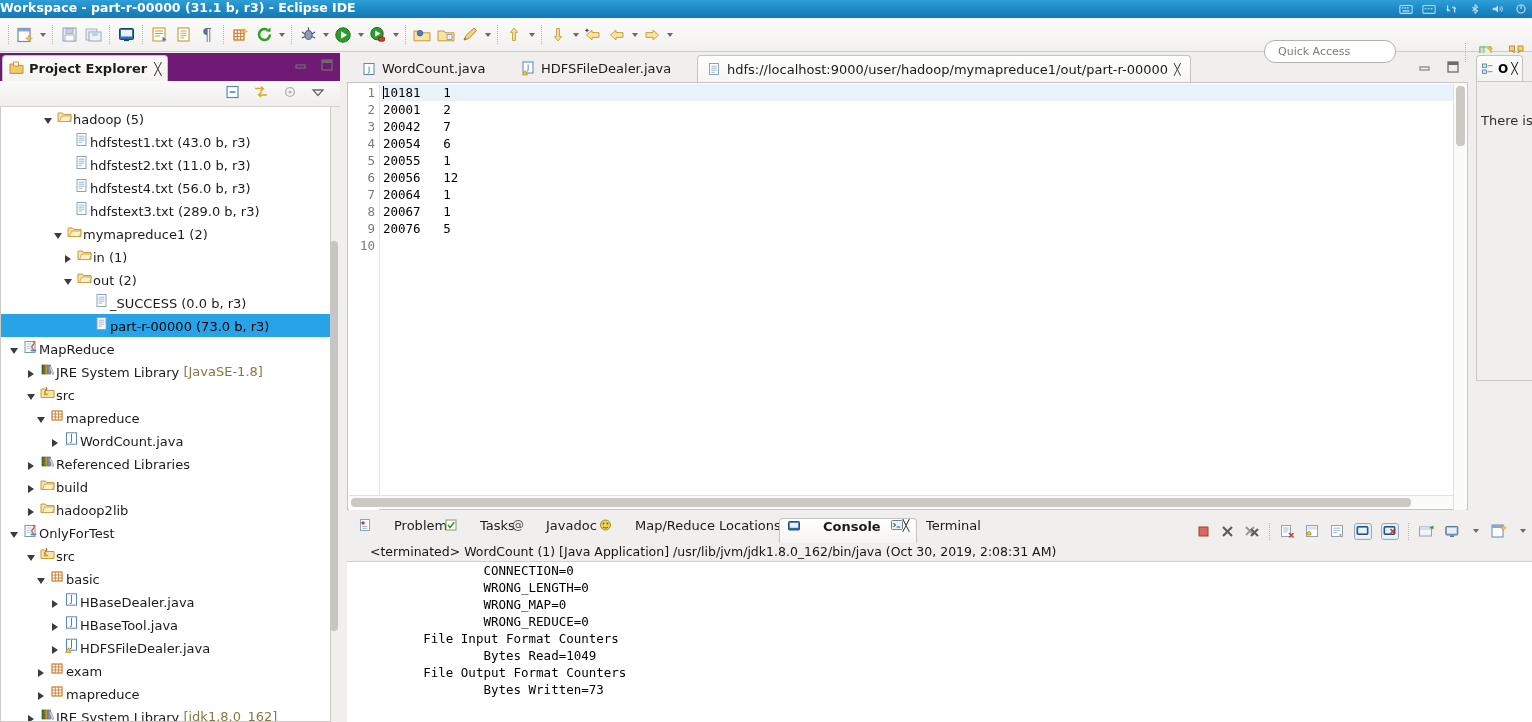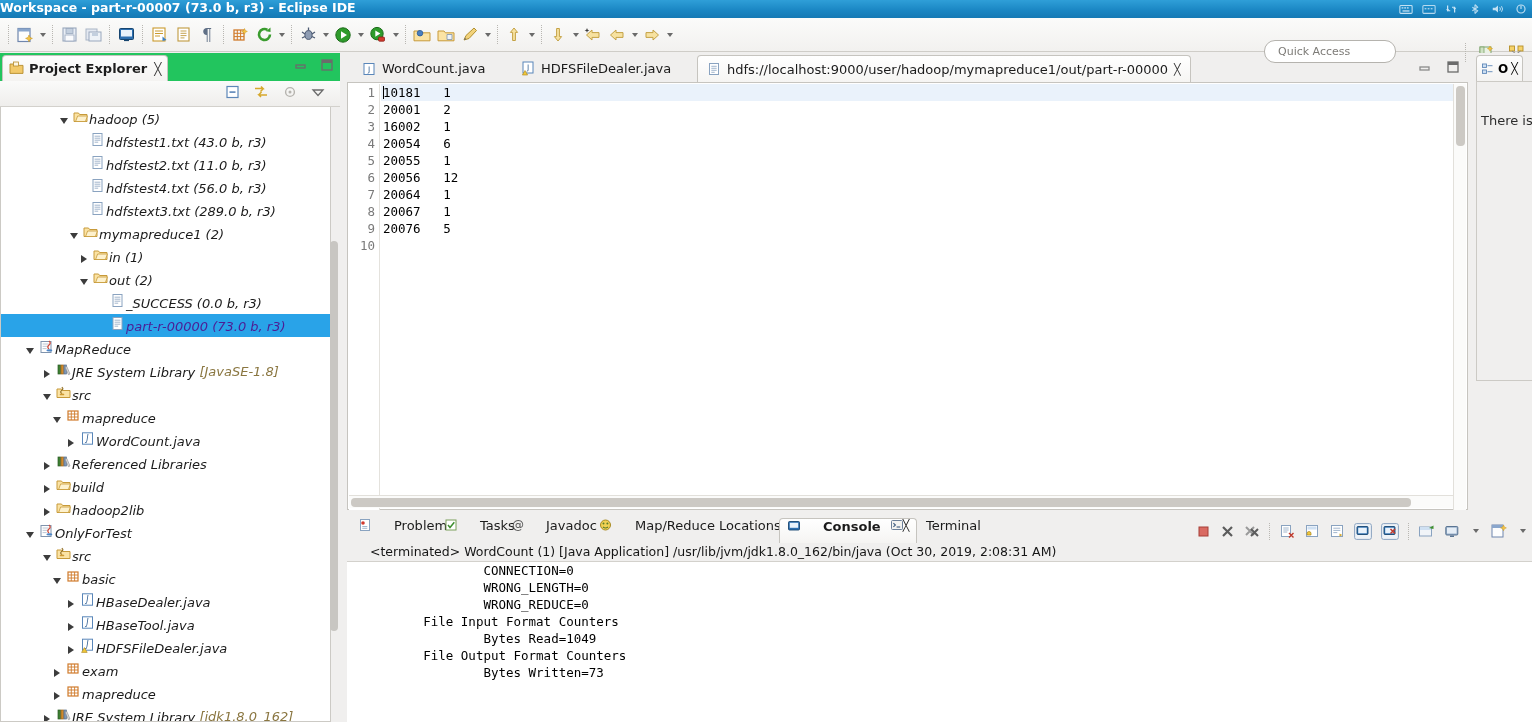--- a/index.html
+++ b/index.html
@@ -51,21 +51,21 @@
     color: #7d7b77; font-size: 11px; line-height: 21px; padding-left: 13px;
   }
   .tb-right { position: absolute; right: 4px; top: 22px; display: flex; gap: 6px; align-items: center; }
   .tb-rsep { width:1px; height:19px; border-left:1px dotted #b9b7b2; margin:0 2px; }
 
   
   .pe {
     position: absolute; left: 0; top: 53px; width: 340px; height: 669px;
     background: #f0efee;
   }
-  .pe-tabrow { position: relative; height: 28px; background: #22c55e; }
+  .pe-tabrow { position: relative; height: 28px; background: #701a75; }
   .pe-tab {
     position: absolute; left: 2px; top: 2px; height: 26px;
     background: linear-gradient(to bottom,#fdfdfd,#f4f3f1);
     border: 1px solid #c6c4bf; border-bottom: none;
     border-radius: 4px 4px 0 0;
     display: flex; align-items: center; padding: 0 6px 0 6px; gap: 5px;
   }
   .pe-tab-label { font-weight: bold; font-size: 13px; color: #1d1d1d; }
   .pe-close { color:#3a3a3a; font-size:12px; margin-left:2px; }
   .pe-tabbtns { position:absolute; right:6px; top:5px; display:flex; gap:12px; align-items:center; }
@@ -75,23 +75,23 @@
     border-bottom: 1px solid #d3d1cc;
   }
   .pe-toolbar .icons { position:absolute; right: 14px; top: 3px; display:flex; gap: 12px; align-items:center; }
   .pe-body {
     position: absolute; left: 0; top: 54px; width: 331px; height: 615px;
     background: #ffffff; border: 1px solid #cccac5; border-top: none;
     overflow: hidden;
   }
   .tree-row {
     position: relative; height: 23px; line-height: 23px; white-space: nowrap;
-    font-size: 13px; color: #1b1b1b; padding-left: 16px; font-style: italic;
-  }
-  .tree-row.sel { background: #29a3e8; color: #4c1d95; }
+    font-size: 13px; color: #1b1b1b; padding-left: 0;
+  }
+  .tree-row.sel { background: #29a3e8; color: #000000; }
   .tw { display: inline-block; width: 14px; text-align: center; vertical-align: middle; }
   .tw i {
     display: inline-block; width: 0; height: 0; vertical-align: middle;
   }
   .tw.closed i { border-top: 4.5px solid transparent; border-bottom: 4.5px solid transparent; border-left: 6px solid #3c3c3c; }
   .tw.open i { border-left: 4.5px solid transparent; border-right: 4.5px solid transparent; border-top: 6px solid #3c3c3c; }
   .ticon { display: inline-block; width: 18px; vertical-align: middle; text-align:center; }
   .tlabel { vertical-align: middle; }
   .tdim { color: #8a7640; }
 
@@ -192,21 +192,21 @@
     overflow: hidden; white-space: nowrap;
   }
   .ed-rightgap { position:absolute; left:1468px; top:53px; width:2px; height:457px; background:#f0efee; }
 </style>
 </head>
 <body>
 
 <div id="app">
 
   <div class="titlebar">
-    <span class="titlebar-text">Workspace - part-r-00007 (73.0 b, r3) - Eclipse IDE</span>
+    <span class="titlebar-text">Workspace - part-r-00000 (31.1 b, r3) - Eclipse IDE</span>
     <span class="tray">
       <svg class="tray-ico" viewBox="0 0 16 12">
           <rect x="1" y="2" width="14" height="9" rx="1" fill="none" stroke="#dff0fb" stroke-width="1.2"></rect>
           <rect x="3" y="4" width="2" height="1.5" fill="#dff0fb"></rect>
           <rect x="6" y="4" width="2" height="1.5" fill="#dff0fb"></rect>
           <rect x="9" y="4" width="2" height="1.5" fill="#dff0fb"></rect>
           <rect x="4" y="7.5" width="8" height="1.5" fill="#dff0fb"></rect>
         </svg>
       <svg class="tray-ico" viewBox="0 0 16 12">
           <rect x="1" y="2" width="14" height="9" rx="1" fill="none" stroke="#cfe7f7" stroke-width="1.2"></rect>
@@ -616,21 +616,21 @@
             <div class="gline">7</div>
             <div class="gline">8</div>
             <div class="gline">9</div>
             <div class="gline">10</div>
           </div>
       </div>
       <div class="ed-text">
         <div id="editor-lines">
             <div class="eline cur"><span class="caret"></span>10181   1</div>
             <div class="eline">20001   2</div>
-            <div class="eline">16002   1</div>
+            <div class="eline">20042   7</div>
             <div class="eline">20054   6</div>
             <div class="eline">20055   1</div>
             <div class="eline">20056   12</div>
             <div class="eline">20064   1</div>
             <div class="eline">20067   1</div>
             <div class="eline">20076   5</div>
             <div class="eline"></div>
           </div>
       </div>
       <div class="ed-vscroll">
@@ -759,20 +759,21 @@
             <path d="M13.5 2 l.9 2 2 .9 -2 .9 -.9 2 -.9-2 -2-.9 2-.9z" fill="#f5c344" stroke="#c99a26" stroke-width=".5"></path>
           </svg>
         <span class="tb-arrow"></span>
       </div>
     </div>
     <div class="cs-header">&lt;terminated&gt; WordCount (1) [Java Application] /usr/lib/jvm/jdk1.8.0_162/bin/java (Oct 30, 2019, 2:08:31 AM)</div>
     <div class="cs-body">
       <div id="console-lines">
           <div class="cline">                CONNECTION=0</div>
           <div class="cline">                WRONG_LENGTH=0</div>
+          <div class="cline">                WRONG_MAP=0</div>
           <div class="cline">                WRONG_REDUCE=0</div>
           <div class="cline">        File Input Format Counters</div>
           <div class="cline">                Bytes Read=1049</div>
           <div class="cline">        File Output Format Counters</div>
           <div class="cline">                Bytes Written=73</div>
         </div>
     </div>
   </div>
 
 </div>

